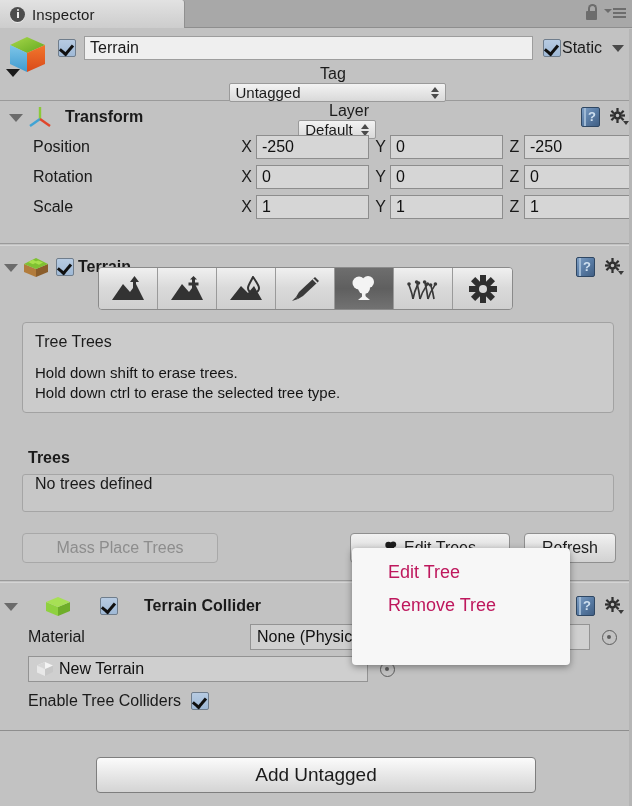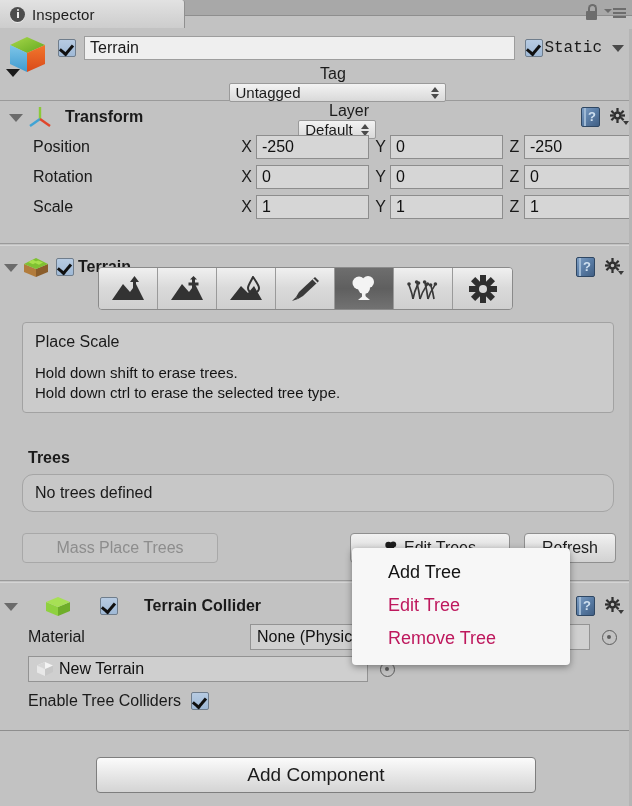--- a/index.html
+++ b/index.html
@@ -14,21 +14,21 @@
     -webkit-font-smoothing: antialiased;
   }
   #app {
     position: relative;
     width: 632px; height: 806px;
     background: #c2c2c2;
   }
 
   
   .tabbar {
-    position: absolute; left: 0; top: 0; width: 632px; height: 16px;
+    position: absolute; left: 0; top: 0; width: 632px; height: 28px;
     background: #a8a8a8;
     border-bottom: 1px solid #8e8e8e;
   }
   .tab {
     position: absolute; left: 0; top: 0; width: 185px; height: 28px;
     background: linear-gradient(to bottom, #e2e2e2 0%, #d5d5d5 60%, #cdcdcd 100%);
     border-right: 1px solid #909090;
     border-top-right-radius: 3px;
     display: flex; align-items: center;
     padding-left: 10px;
@@ -110,21 +110,21 @@
     position: absolute; left: 58px; top: 6px; right: 6px; height: 26px;
     display: flex; align-items: center;
   }
   .name-field {
     flex: 1 1 auto; height: 24px; margin-left: 8px;
     background: #efefef; border: 1px solid #9d9d9d;
     display: flex; align-items: center; padding: 0 5px;
     font-size: 16px;
   }
   .static-wrap { display: flex; align-items: center; margin-left: 10px; }
-  .static-label { font-size: 16px; margin-left: 1px; font-family: Liberation Mono, monospace; }
+  .static-label { font-size: 16px; margin-left: 1px; }
   .caret-down {
     width: 0; height: 0; margin-left: 10px; margin-right: 2px;
     border-left: 6px solid transparent; border-right: 6px solid transparent;
     border-top: 7px solid #4a4a4a;
   }
   .go-row2 {
     position: absolute; left: 40px; top: 36px; right: 6px; height: 26px;
     display: flex; align-items: center; flex-direction: column;
   }
   .inline-label { font-size: 16px; color: #1b1b1b; }
@@ -224,22 +224,22 @@
     padding: 10px 12px;
   }
   .helpbox-title { font-size: 16px; color: #1b1b1b; }
   .helpbox-body { margin-top: 12px; font-size: 15px; line-height: 20px; color: #151515; }
   .sec-label {
     position: absolute; left: 28px; top: 215px;
     font-size: 16px; font-weight: bold;
   }
   .empty-box {
     position: absolute; left: 22px; top: 240px; width: 592px; height: 38px;
-    background: #c7c7c7; border: 1px solid #a5a5a5; border-radius: 11px;
-    display: flex; align-items: center; padding-left: 12px; font-size: 16px;
+    background: #c7c7c7; border: 1px solid #a5a5a5; border-radius: 3px;
+    display: flex; align-items: flex-start; padding-left: 12px; font-size: 16px;
   }
   .btn {
     height: 30px;
     background: linear-gradient(to bottom,#f2f2f2 0%,#e2e2e2 45%,#d2d2d2 100%);
     border: 1px solid #8f8f8f; border-radius: 4px;
     display: flex; align-items: center; justify-content: center;
     font-size: 16px; color: #1b1b1b;
   }
   .btn.disabled { color: #8d8d8d; background: #c6c6c6; border-color: #a8a8a8; }
   .btn-mass { position: absolute; left: 22px; top: 533px; width: 196px; }
@@ -566,21 +566,21 @@
             <rect x="0" y="11" width="28" height="6"></rect>
             <rect x="11" y="0" width="6" height="28" transform="rotate(45 14 14)"></rect>
             <rect x="0" y="11" width="28" height="6" transform="rotate(45 14 14)"></rect>
           </g>
           <circle cx="14" cy="14" r="4" fill="#d9d9d9"></circle>
         </svg>
       </div>
     </div>
 
     <div class="helpbox">
-      <div class="helpbox-title">Place Scale</div>
+      <div class="helpbox-title">Tree Trees</div>
       <div class="helpbox-body">
         <div>Hold down shift to erase trees.</div>
         <div>Hold down ctrl to erase the selected tree type.</div>
       </div>
     </div>
 
     <div class="sec-label">Trees</div>
     <div class="empty-box">
       <span>No trees defined</span>
     </div>
@@ -668,27 +668,24 @@
     </div>
 
     <div class="prop-row">
       <span class="prop-label" style="width:auto;margin-right:10px;">Enable Tree Colliders</span>
       <span class="cb"></span>
     </div>
   </div>
 
   <div class="footer-sep"></div>
   <div class="add-comp">
-    <span>Add Component</span>
+    <span>Add Untagged</span>
   </div>
 
   <div class="ctx-menu">
-    <div class="ctx-item">
-      <span>Add Tree</span>
-    </div>
     <div class="ctx-item dis">
       <span>Edit Tree</span>
     </div>
     <div class="ctx-item dis">
       <span>Remove Tree</span>
     </div>
   </div>
 
   <div class="right-edge"></div>
 </div>

